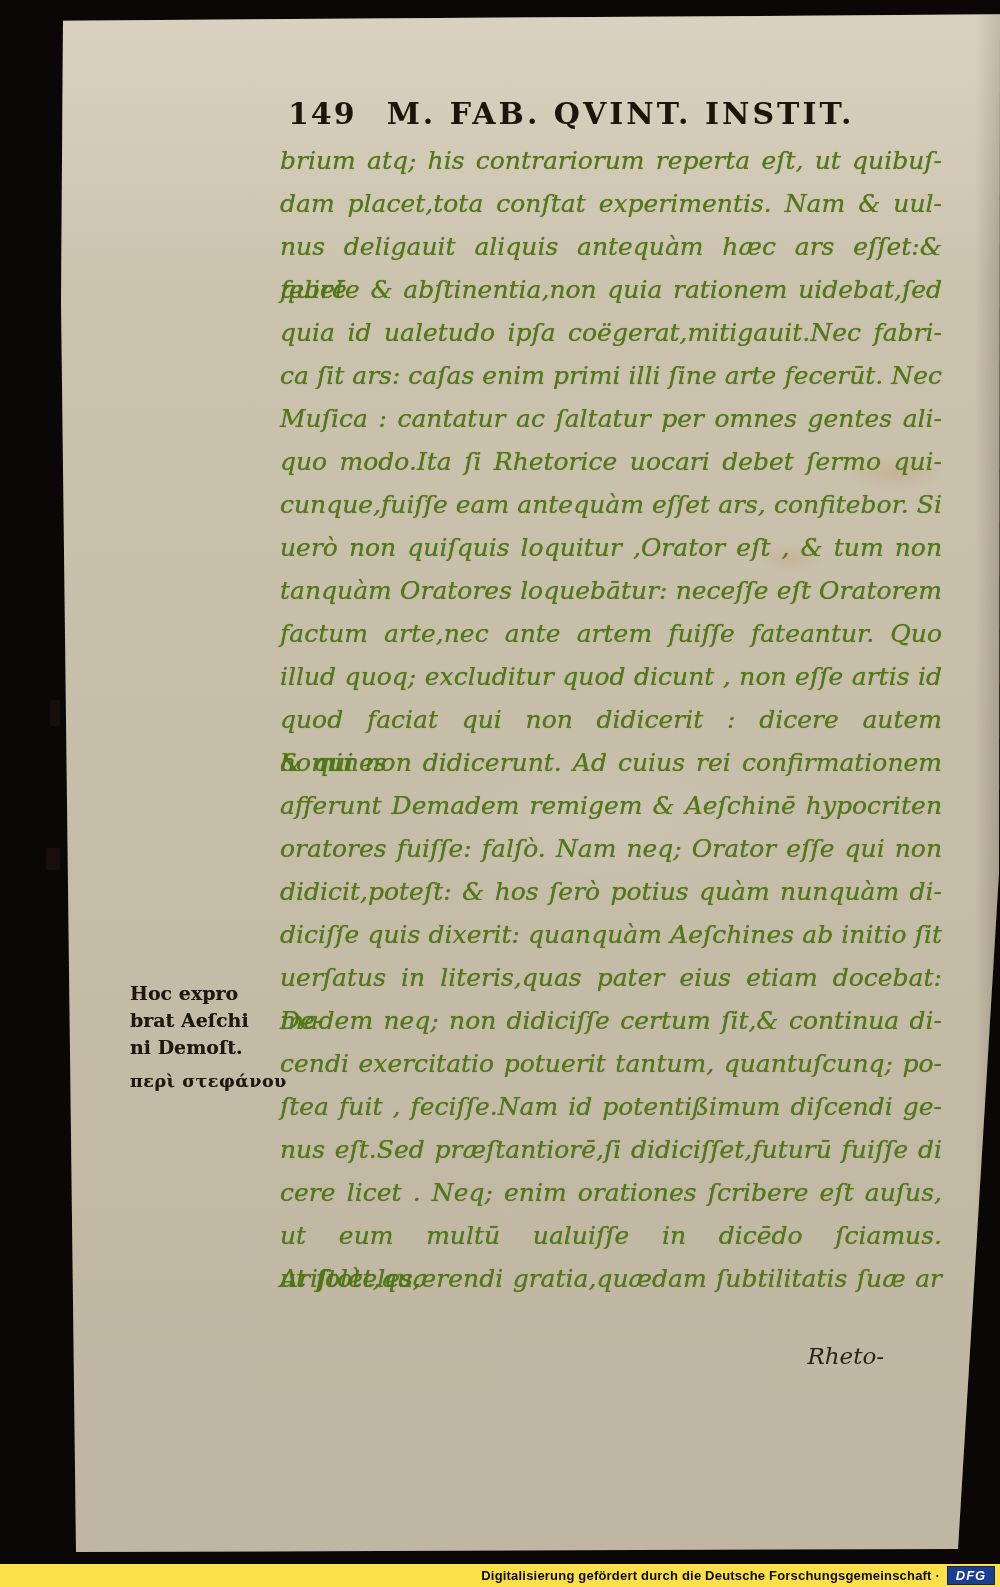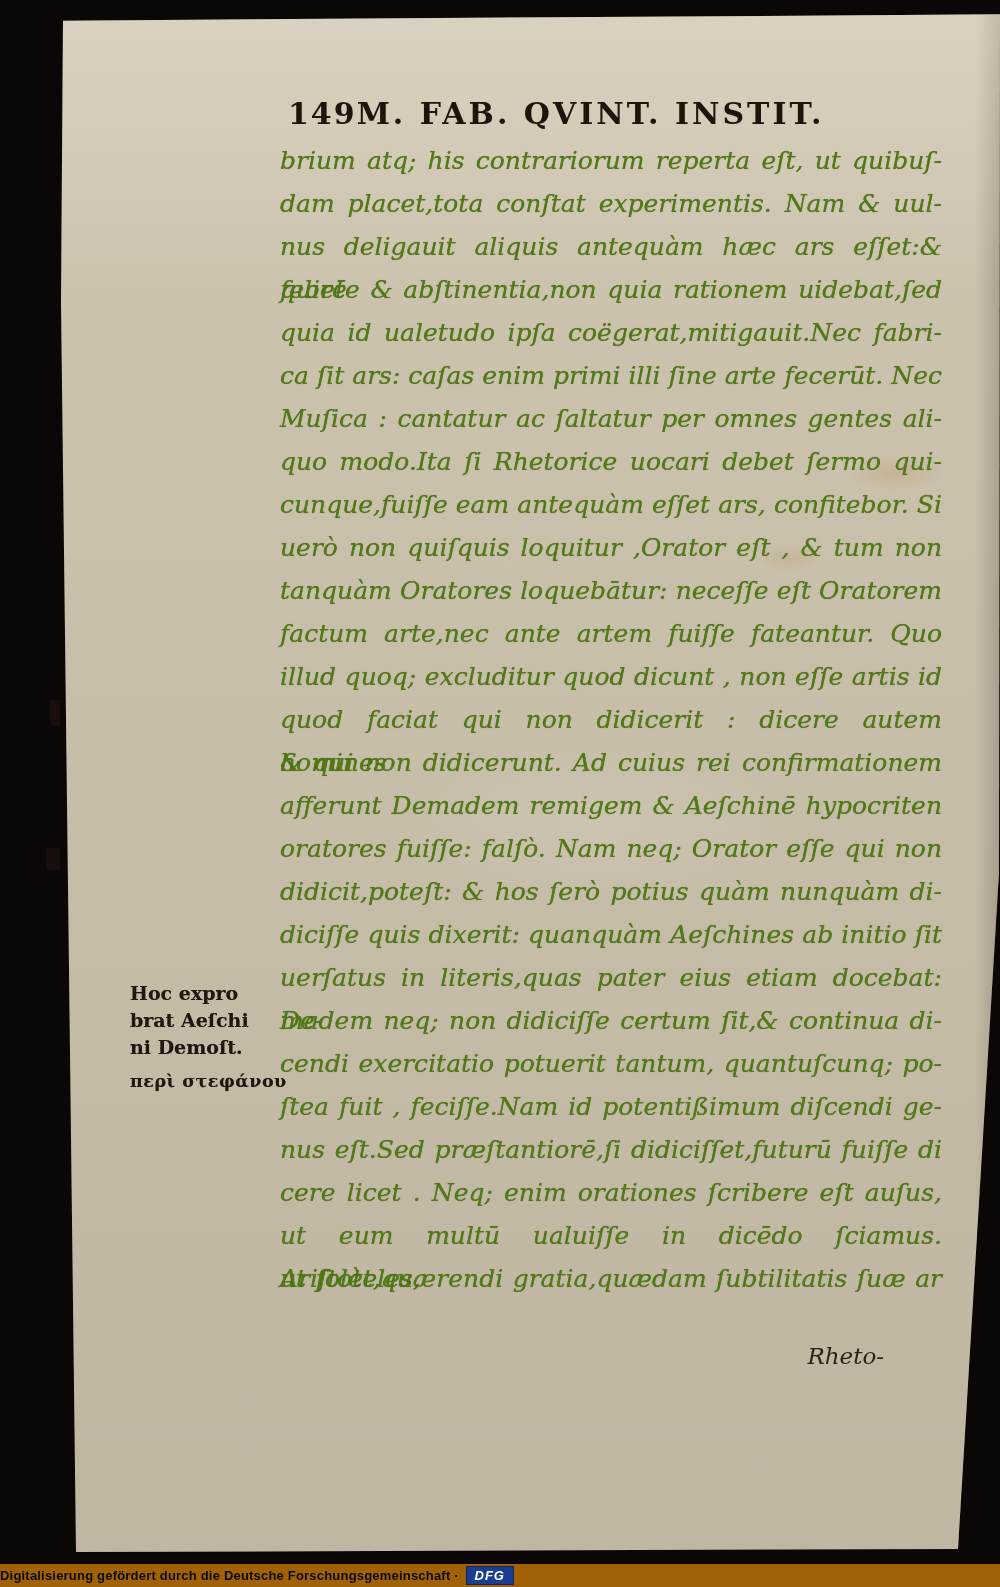--- a/index.html
+++ b/index.html
@@ -20,21 +20,21 @@
       radial-gradient(ellipse 48px 20px at 79% 35.2%, rgba(190,152,100,0.28), transparent 72%),
       radial-gradient(ellipse 300px 120px at 60% 52%, rgba(255,250,238,0.10), transparent 70%),
       linear-gradient(to bottom, rgba(246,241,229,0.30), rgba(246,241,229,0) 18%),
       linear-gradient(to right, rgba(55,42,28,0.38) 0, rgba(55,42,28,0) 4%),
       linear-gradient(to left, rgba(55,42,28,0.22) 0, rgba(55,42,28,0) 2.5%),
       linear-gradient(to bottom, rgba(125,105,75,0.10), rgba(95,80,58,0.20) 92%),
       #d8d0bd;
   }
   #headline{
     position:absolute;left:288px;top:96px;width:600px;
-    display:flex;align-items:baseline;
+    display:flex;align-items:baseline;gap:30px;
     color:#1d150b;
     font-family:"DejaVu Serif", serif;
     font-weight:bold;font-size:30px;letter-spacing:3px;
   }
   #headline .pageno{letter-spacing:2px;}
   #body-text{
     position:absolute;left:280px;top:139px;width:662px;
     color:#4d7c0f;
     font-size:25px;font-style:italic;
     line-height:43px;
@@ -57,22 +57,22 @@
     position:absolute;left:130px;top:980px;width:152px;
     color:#1f1810;
     font-family:"DejaVu Serif", serif;
     font-weight:bold;font-size:19px;line-height:27px;
     text-shadow:0 0 0.6px rgba(40,30,15,0.5);
   }
   #margin-note .mline{white-space:nowrap;}
   #margin-note .greek{font-size:17.5px;letter-spacing:0.5px;}
   #footer-bar{
     position:absolute;left:0;bottom:0;width:1000px;height:23px;
-    background:#a16207;
-    display:flex;align-items:center;justify-content:flex-start;
+    background:#fde047;
+    display:flex;align-items:center;justify-content:flex-end;
     font-family:"Liberation Sans", sans-serif;
   }
   #credit-text{
     color:#0b0b0b;font-size:13px;font-weight:bold;letter-spacing:0.2px;
   }
   #dfg-logo{
     margin:0 5px 0 7px;
     width:48px;height:19px;
     background:#1c3e92;
     color:#ffffff;font-size:13px;font-weight:bold;font-style:italic;

